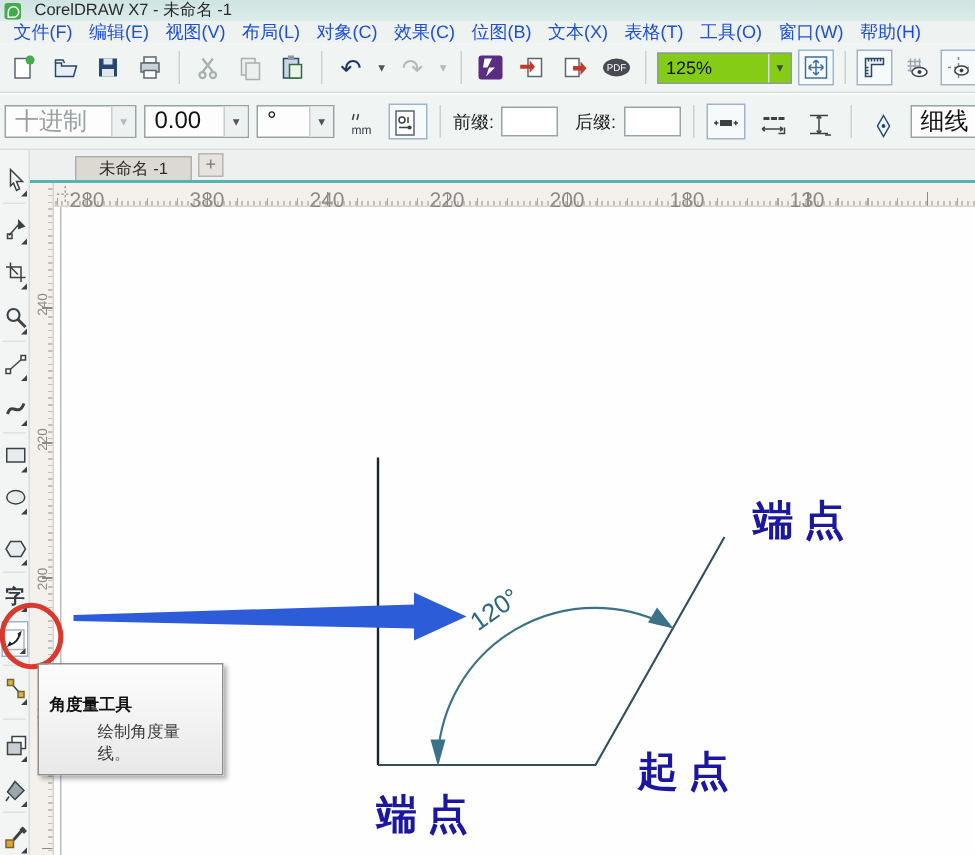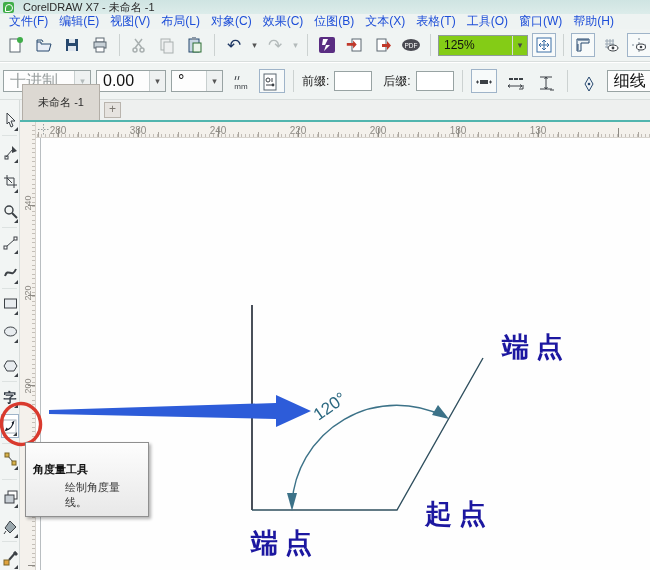--- a/index.html
+++ b/index.html
@@ -44,22 +44,22 @@
   .combo .dd { width:16px; height:100%; display:flex; align-items:center; justify-content:center;
     font-size:9px; color:#555; background:#eef1f1; border-left:1px solid #c8cfcf; }
   .combo.disabled .dd { color:#b3baba; }
   .pb-label { font-size:12px; color:#1d1d1d; white-space:nowrap; }
   .pb-input { width:38px; height:20px; border:1px solid #98a3a3; background:#fff; font-size:11px; padding:0 3px; }
   .pbtn { width:26px; height:24px; display:flex; align-items:flex-end; justify-content:center; flex:0 0 auto; }
 
   
   .tabbar { position:absolute; left:20px; top:100px; width:630px; height:22px; background:#eef0ef;
     border-bottom:2px solid #52b5ae; display:flex; align-items:flex-end; padding-left:2px; gap:4px; }
-  .doc-tab { height:36px; min-width:78px; background:#dcd8d2; border:1px solid #b3aea7; border-bottom:none;
-    display:flex; align-items:center; justify-content:center; font-size:11px; color:#2b2b2b; padding:0 8px; }
+  .doc-tab { height:16px; min-width:78px; background:#dcd8d2; border:1px solid #b3aea7; border-bottom:none;
+    display:flex; align-items:center; justify-content:center; font-size:11px; color:#2b2b2b; padding:0 8px;margin-left:28px; }
   .newtab-btn { width:17px; height:16px; background:#e6e3df; border:1px solid #b9b4ad; color:#7a766f;
     font-size:12px; line-height:13px; text-align:center; margin-bottom:2px; }
 
   
   .toolbox { position:absolute; left:0; top:100px; width:20px; height:470px; background:#f2f5f4;
     border-right:1px solid #d7dcdb; }
   .tool { position:absolute; left:1px; width:18px; height:24px; display:flex; align-items:center;
     justify-content:center; }
   .tool.flyout::after { content:""; position:absolute; right:1px; bottom:1px; border-left:4px solid transparent;
     border-bottom:4px solid #3c4146; }
@@ -78,21 +78,21 @@
     transform-origin:center; width:16px; text-align:center; }
 
   .hruler { position:absolute; left:36px; top:122px; width:614px; height:16px; background:#f4f1ec;
     border-bottom:1px solid #d8d4ce; }
   .hruler .fine { position:absolute; left:0; bottom:0; width:100%; height:3px;
     background:repeating-linear-gradient(to right,transparent 0 1px,#c4bfb8 1px 2px,transparent 2px 4px); }
   .hruler .mid { position:absolute; left:0; bottom:0; width:100%; height:5px;
     background:repeating-linear-gradient(to right,transparent 0 2px,#aaa59e 2px 3px,transparent 3px 20px); }
   .hruler .major { position:absolute; left:0; bottom:0; width:100%; height:9px;
     background:repeating-linear-gradient(to right,transparent 0 22px,#8d8a84 22px 23px,transparent 23px 80px); }
-  .hnum { position:absolute; top:3px; font-size:10px; color:#8d8a84; transform:translateX(-50%); }
+  .hnum { position:absolute; top:3px; font-size:14px; color:#8d8a84; transform:translateX(-50%); }
 
   .canvas { position:absolute; left:36px; top:138px; width:614px; height:432px; background:#fefefe; }
   .page-edge { position:absolute; left:40px; top:138px; width:1px; height:432px; background:#b9bec1; }
 
   .drawing-svg { position:absolute; left:36px; top:138px; width:614px; height:432px; }
   .circle-svg { position:absolute; left:0px; top:401px; width:44px; height:47px; z-index:8; }
 
   
   .tooltip { position:absolute; left:25px; top:442px; width:124px; z-index:10;
     background:linear-gradient(#fdfdfd,#e8e8e8); border:1px solid #8f8f8f;

